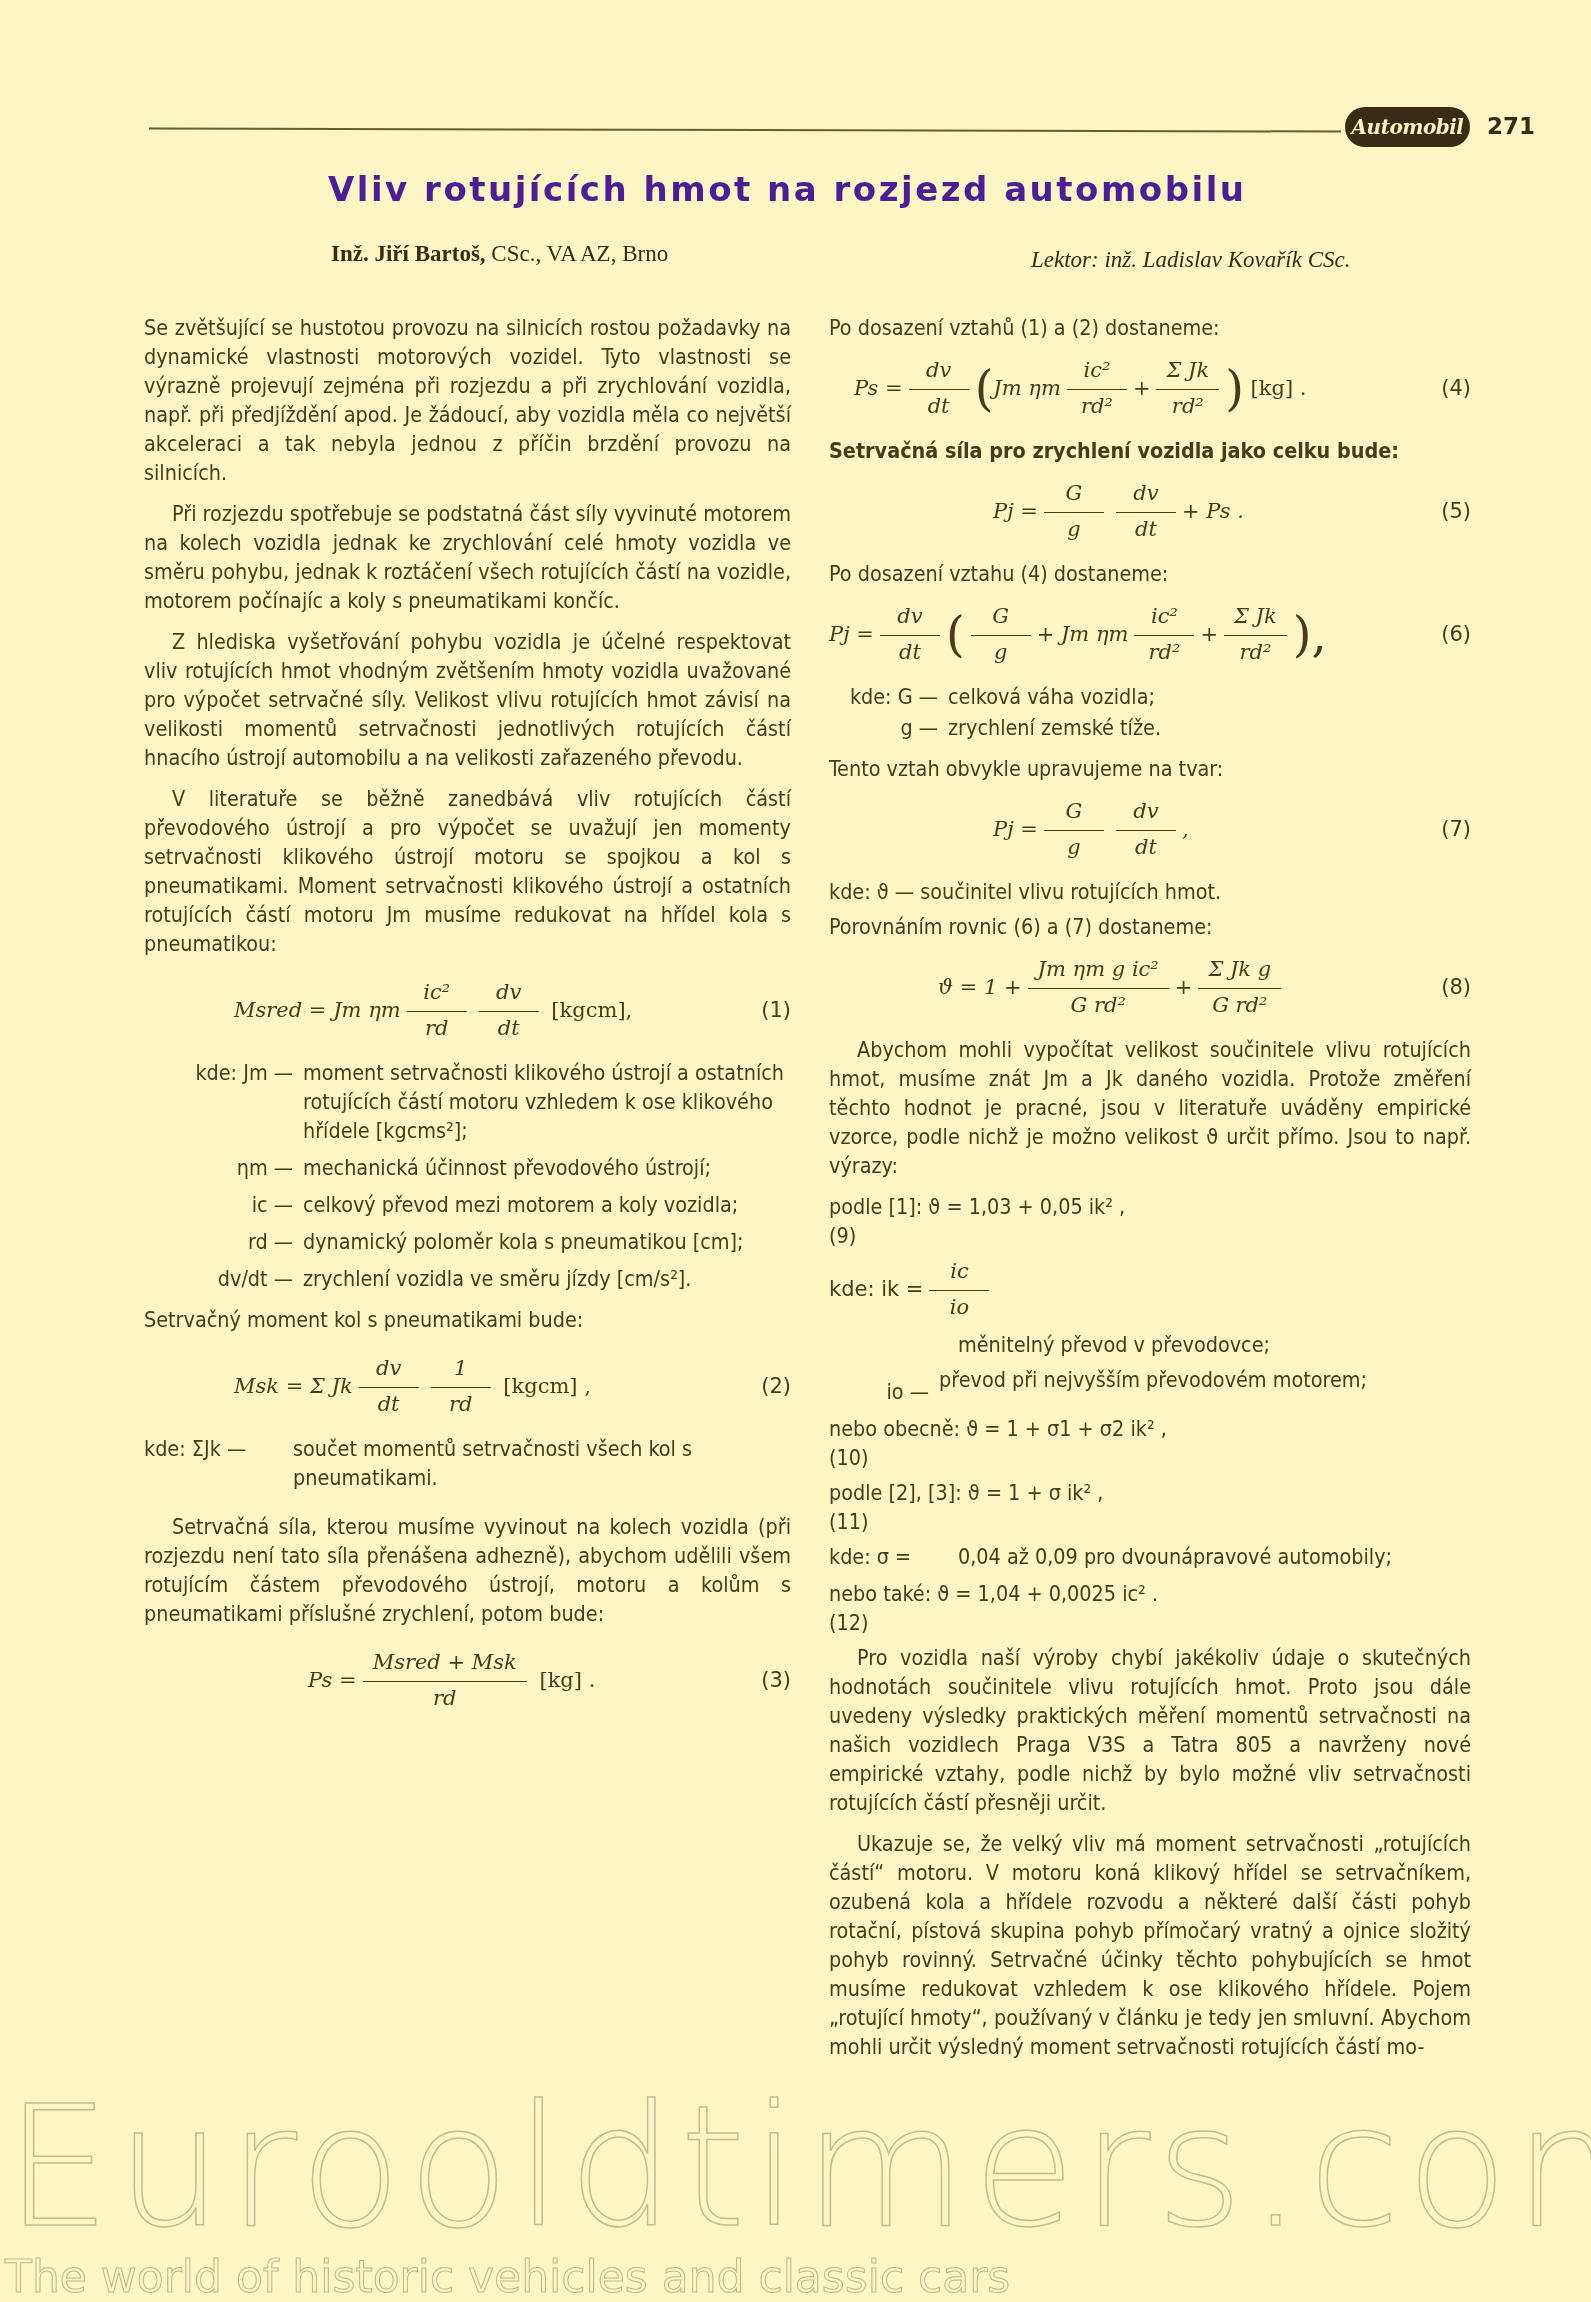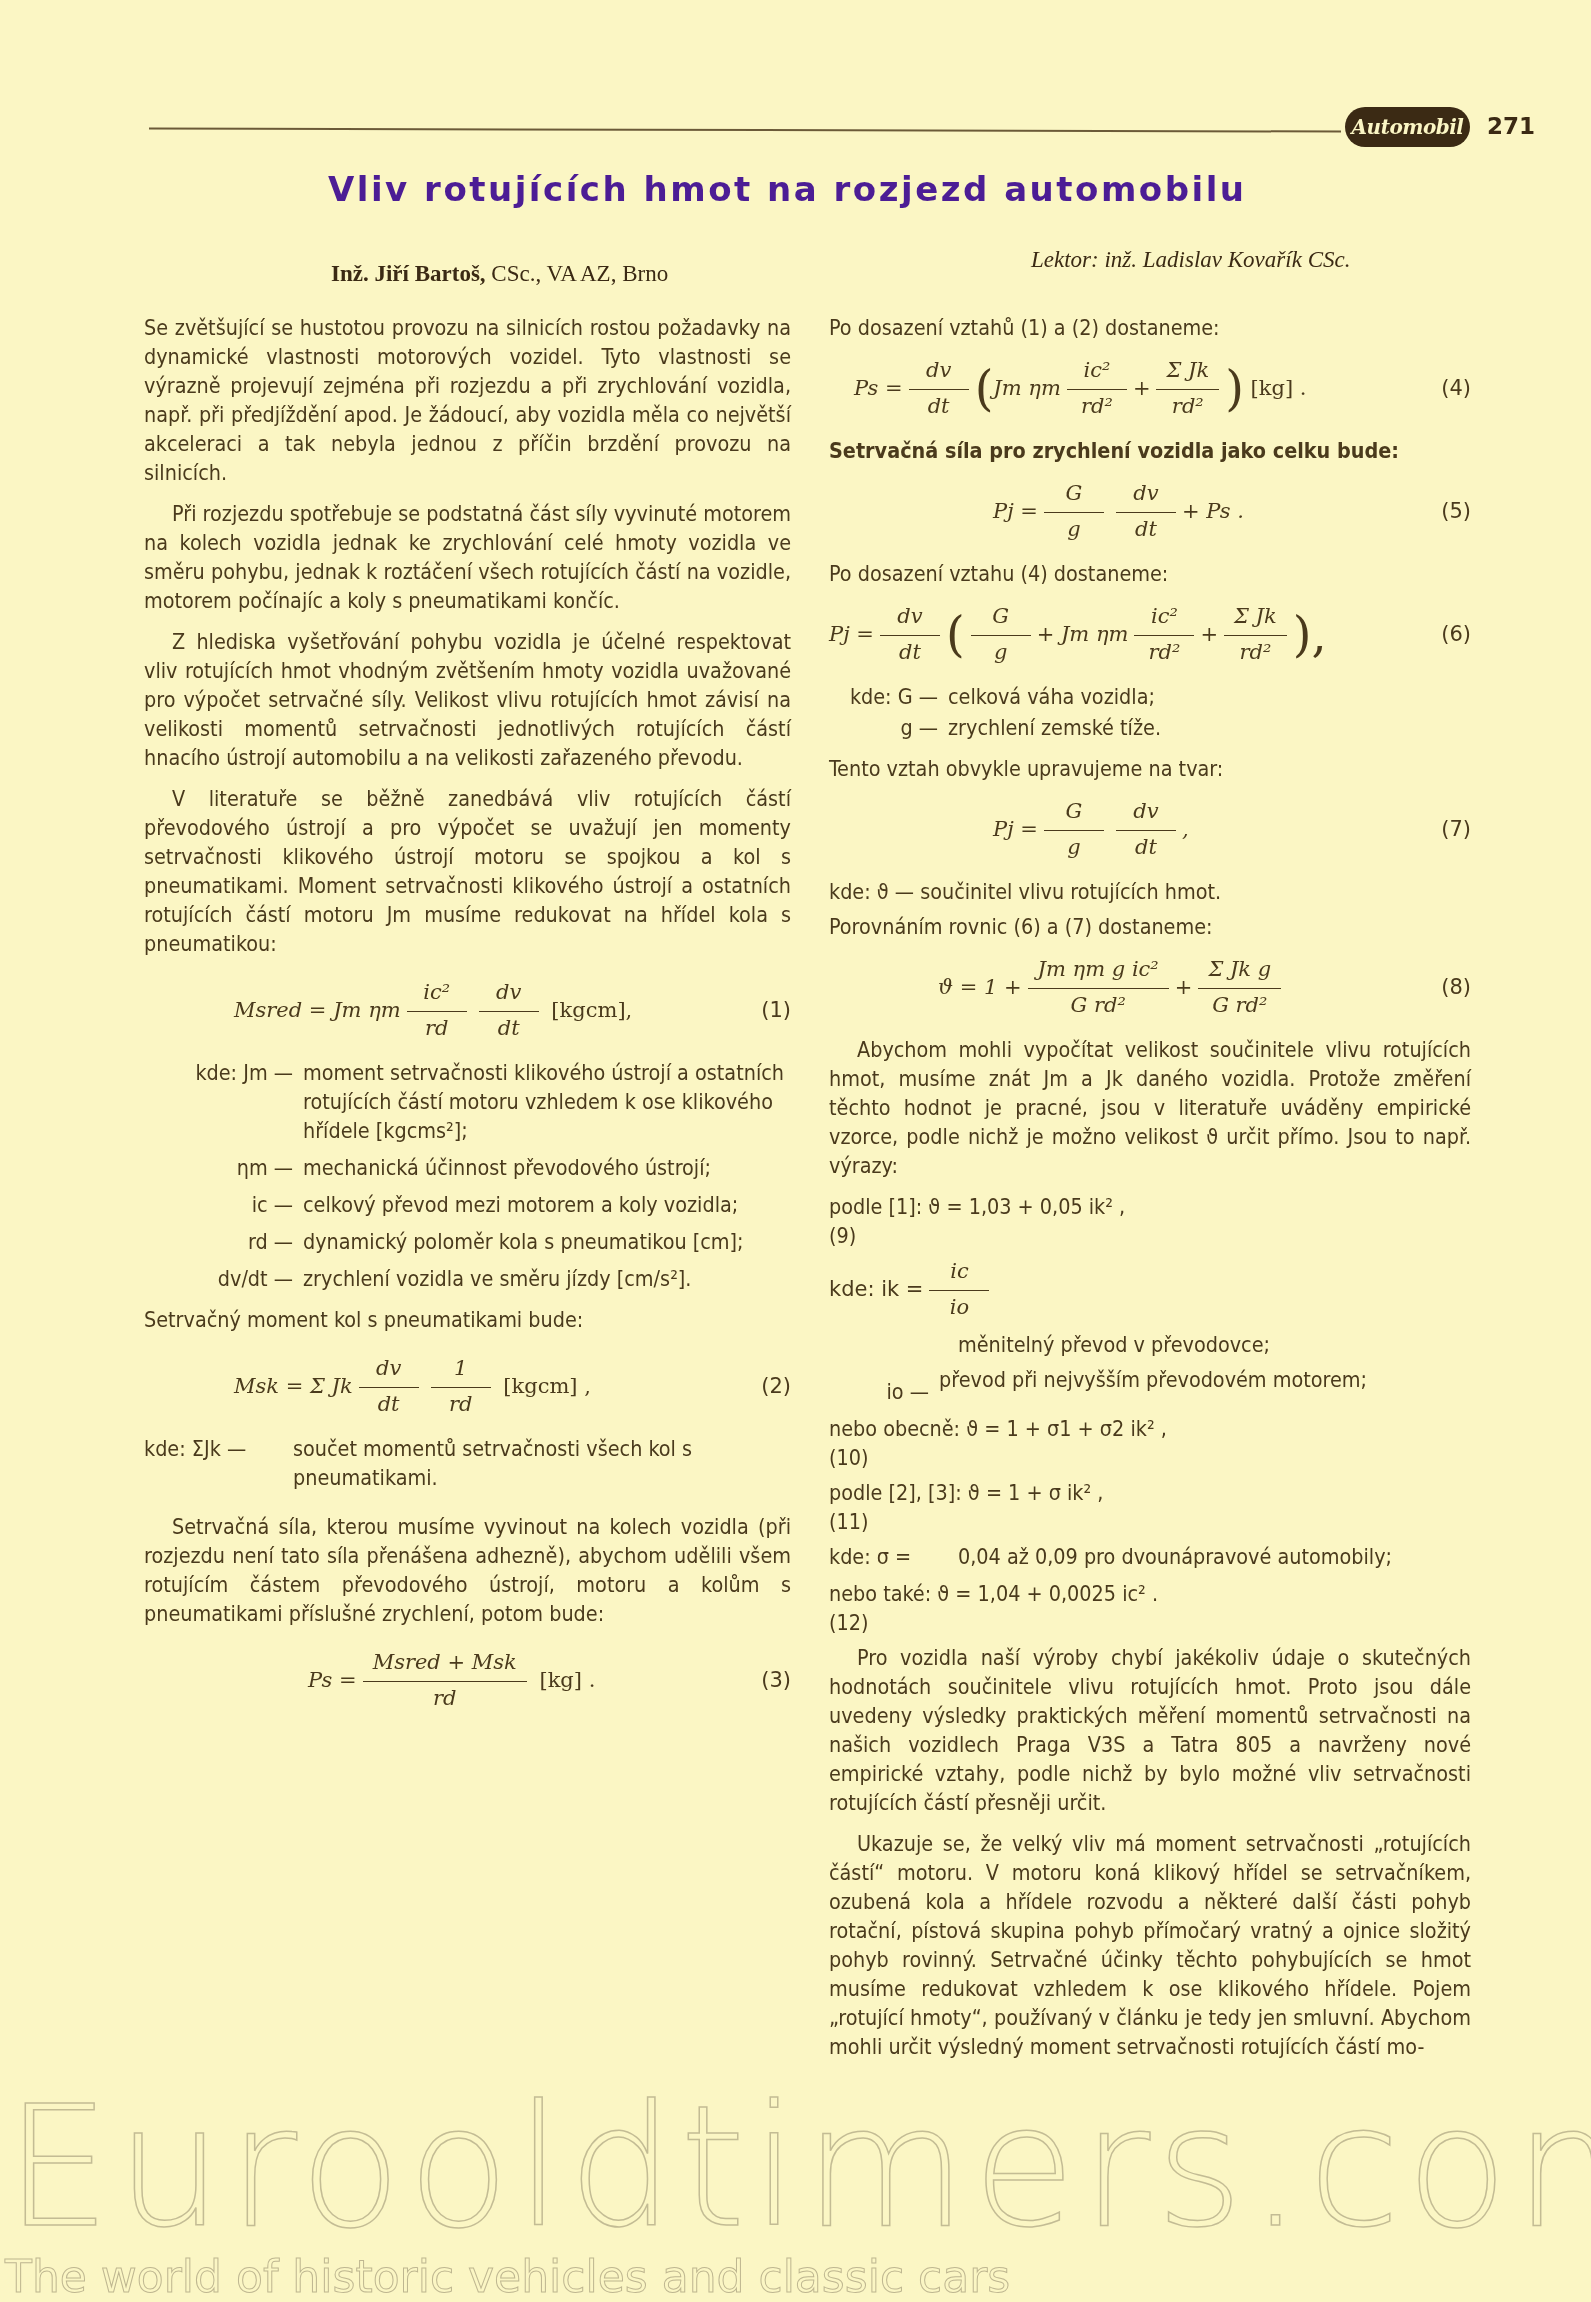--- a/index.html
+++ b/index.html
@@ -8,21 +8,21 @@
     background:#fbf6c4;
     font-family:"DejaVu Serif", serif;
     color:#4a3a1c;
   }
   .page { position:absolute; left:0; top:0; width:1591px; height:2302px; }
   .rule { position:absolute; left:149px; top:129px; width:1192px; height:2px; background:#6b5a38; transform:rotate(0.15deg); }
   .logo { position:absolute; left:1345px; top:107px; width:125px; height:40px; border-radius:20px; background:#3b2a14; color:#fbf6c4;
           font-family:"DejaVu Serif", serif; font-style:italic; font-weight:bold; font-size:20px; line-height:40px; text-align:center; letter-spacing:-0.5px; }
   .pagenum { position:absolute; left:1487px; top:113px; font-family:"DejaVu Sans", sans-serif; font-weight:bold; font-size:23px; color:#3b2a14; }
   .title { position:absolute; left:328px; top:169px; width:1144px; font-family:"DejaVu Sans", sans-serif; font-weight:bold; font-size:34px; color:#4c1d95; letter-spacing:2.5px; }
-  .author { position:absolute; left:331px; top:261px; font-family:"Liberation Serif", serif; font-size:23px; color:#3b2a14; }
+  .author { position:absolute; left:331px; top:241px; font-family:"Liberation Serif", serif; font-size:23px; color:#3b2a14; }
   .author b { font-weight:bold; }
   .lektor { position:absolute; left:1031px; top:247px; font-family:"Liberation Serif", serif; font-style:italic; font-size:23px; color:#3b2a14; }
 
   .col { position:absolute; top:313px; font-family:"DejaVu Sans Condensed","DejaVu Sans", sans-serif; font-size:21.4px; line-height:29px; color:#4a3a1c; }
   .col.left { left:144px; width:647px; }
   .col.right { left:829px; width:642px; }
   .p { text-align:justify; margin:0 0 12px 0; text-indent:28px; }
   .p.noindent { text-indent:0; }
   .eq { position:relative; height:80px; margin:6px 0 8px 0; font-family:"DejaVu Serif", serif; font-style:italic; font-size:21px; }
   .eq .body { position:absolute; top:0; display:flex; align-items:center; height:100%; white-space:nowrap; }

